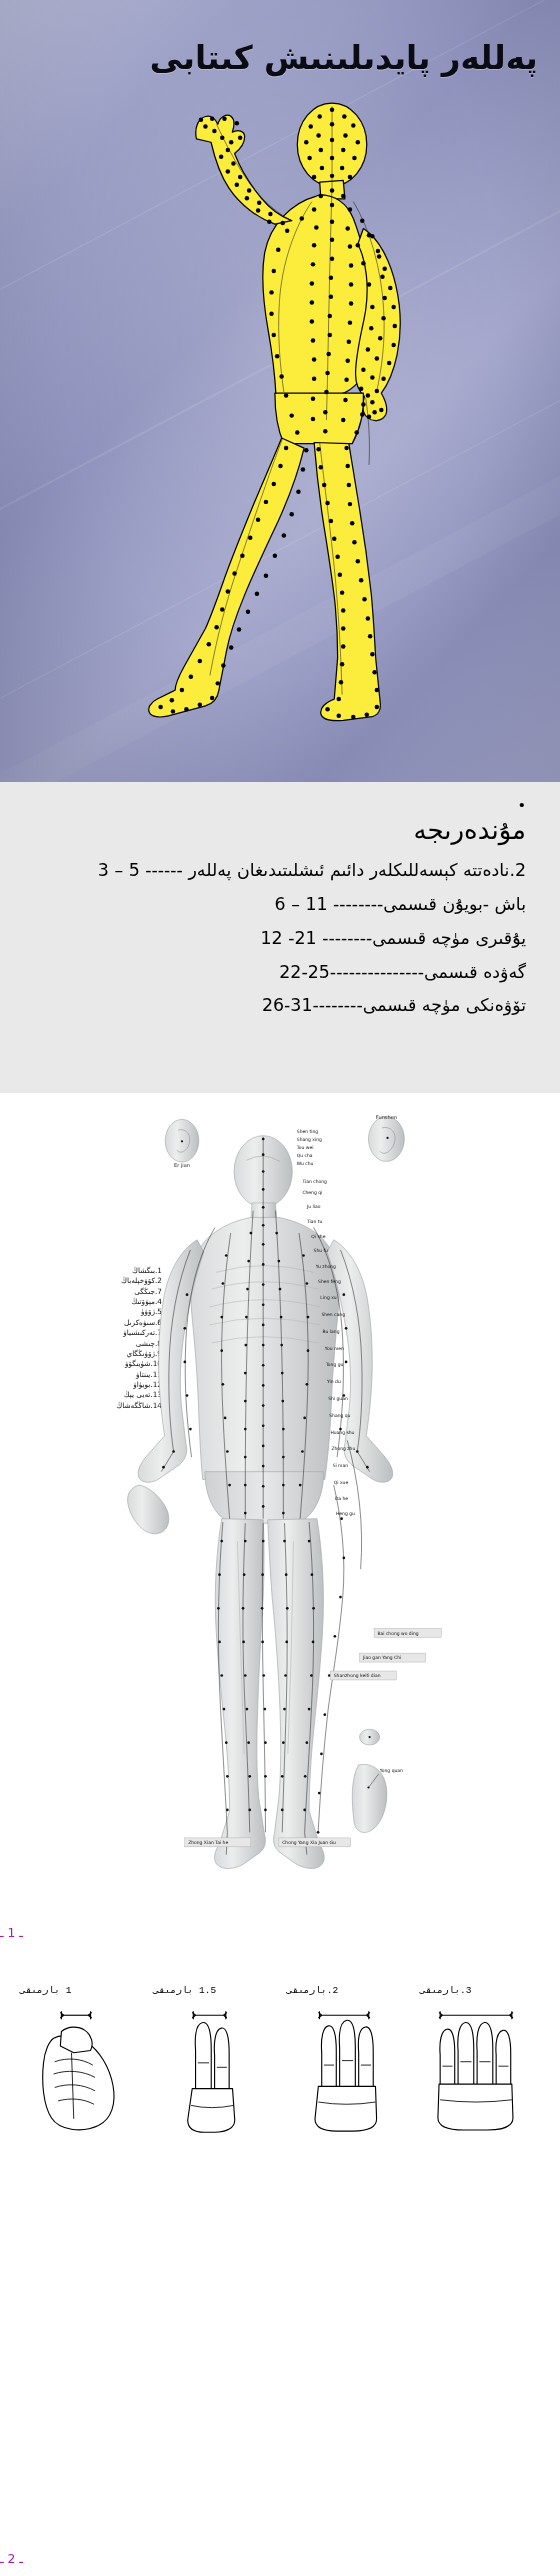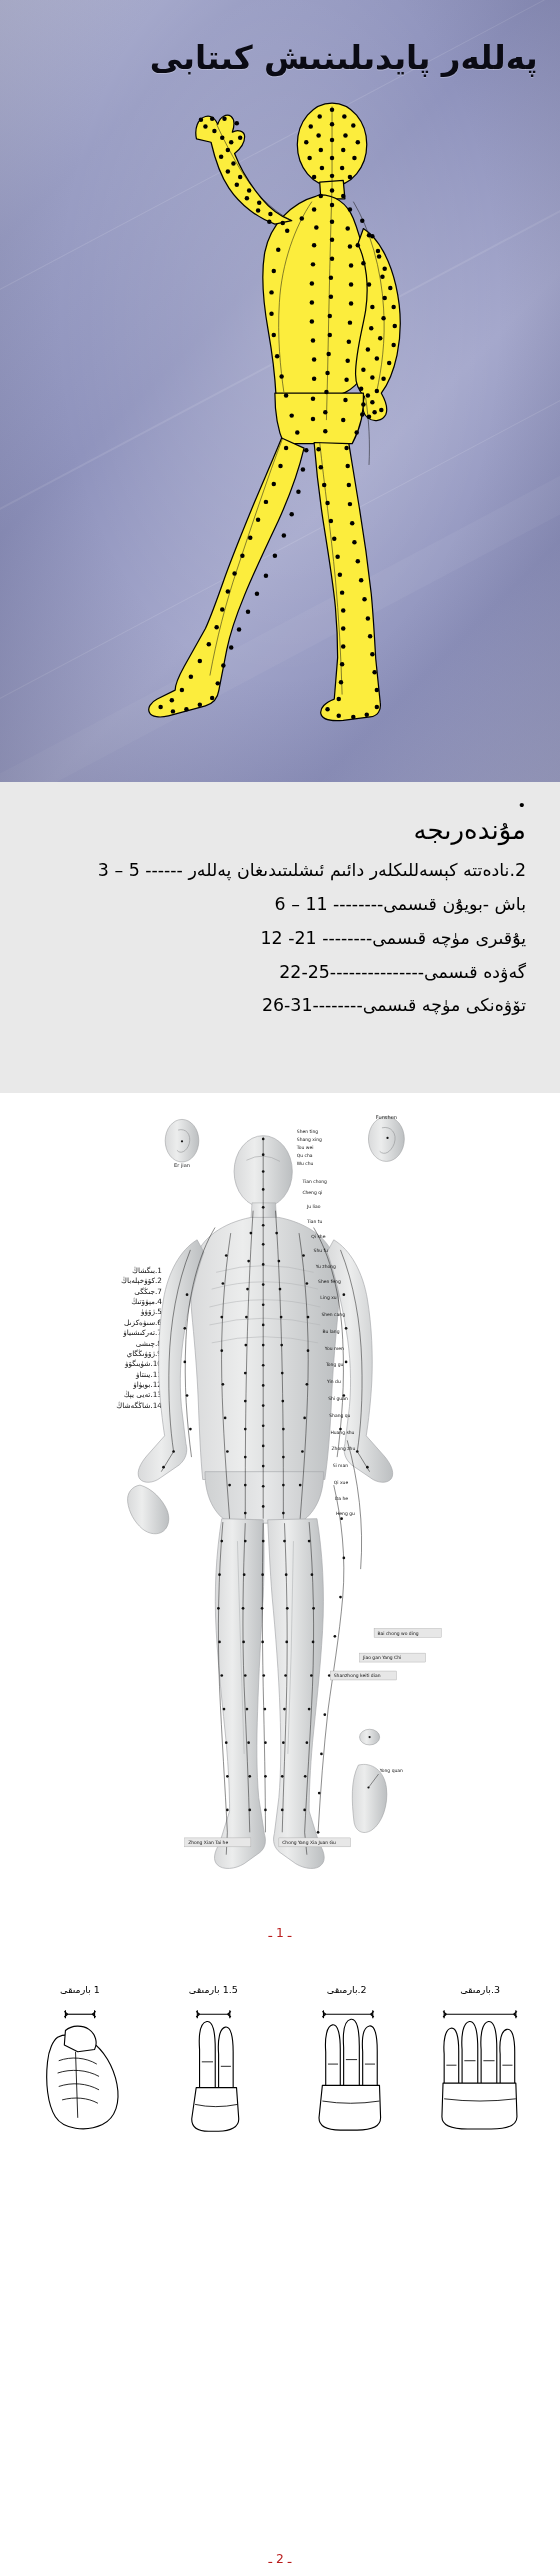--- a/index.html
+++ b/index.html
@@ -112,24 +112,23 @@
     line-height: 1.42;
     color: #111;
     width: 78px;
   }
   .legend-list div { white-space: nowrap; }
   .page-num {
     position: absolute;
     bottom: 10px;
     left: 0;
     width: 560px;
-    text-align: center;
     font-size: 12.3px;
     letter-spacing: 1.1px;
-    color: #b91c1c;
+    color: #a21caf;
   }
 
   
   .cun-page {
     position: relative;
     width: 560px;
     height: 626px;
     background: #ffffff;
     overflow: hidden;
   }
@@ -140,21 +139,22 @@
     width: 560px;
     display: flex;
     flex-direction: row-reverse;
     justify-content: center;
     gap: 13.4px;
   }
   .cun-cell {
     width: 120px;
     display: flex;
     flex-direction: column;
-    align-items: center;
+    align-items: flex-start;
+    font-family: Liberation Mono, monospace;
   }
   .cun-label {
     font-size: 9.5px;
     direction: rtl;
     margin-bottom: 3.4px;
     white-space: nowrap;
   }
   .cun-cell svg { display: block; }
 </style>
 </head>

